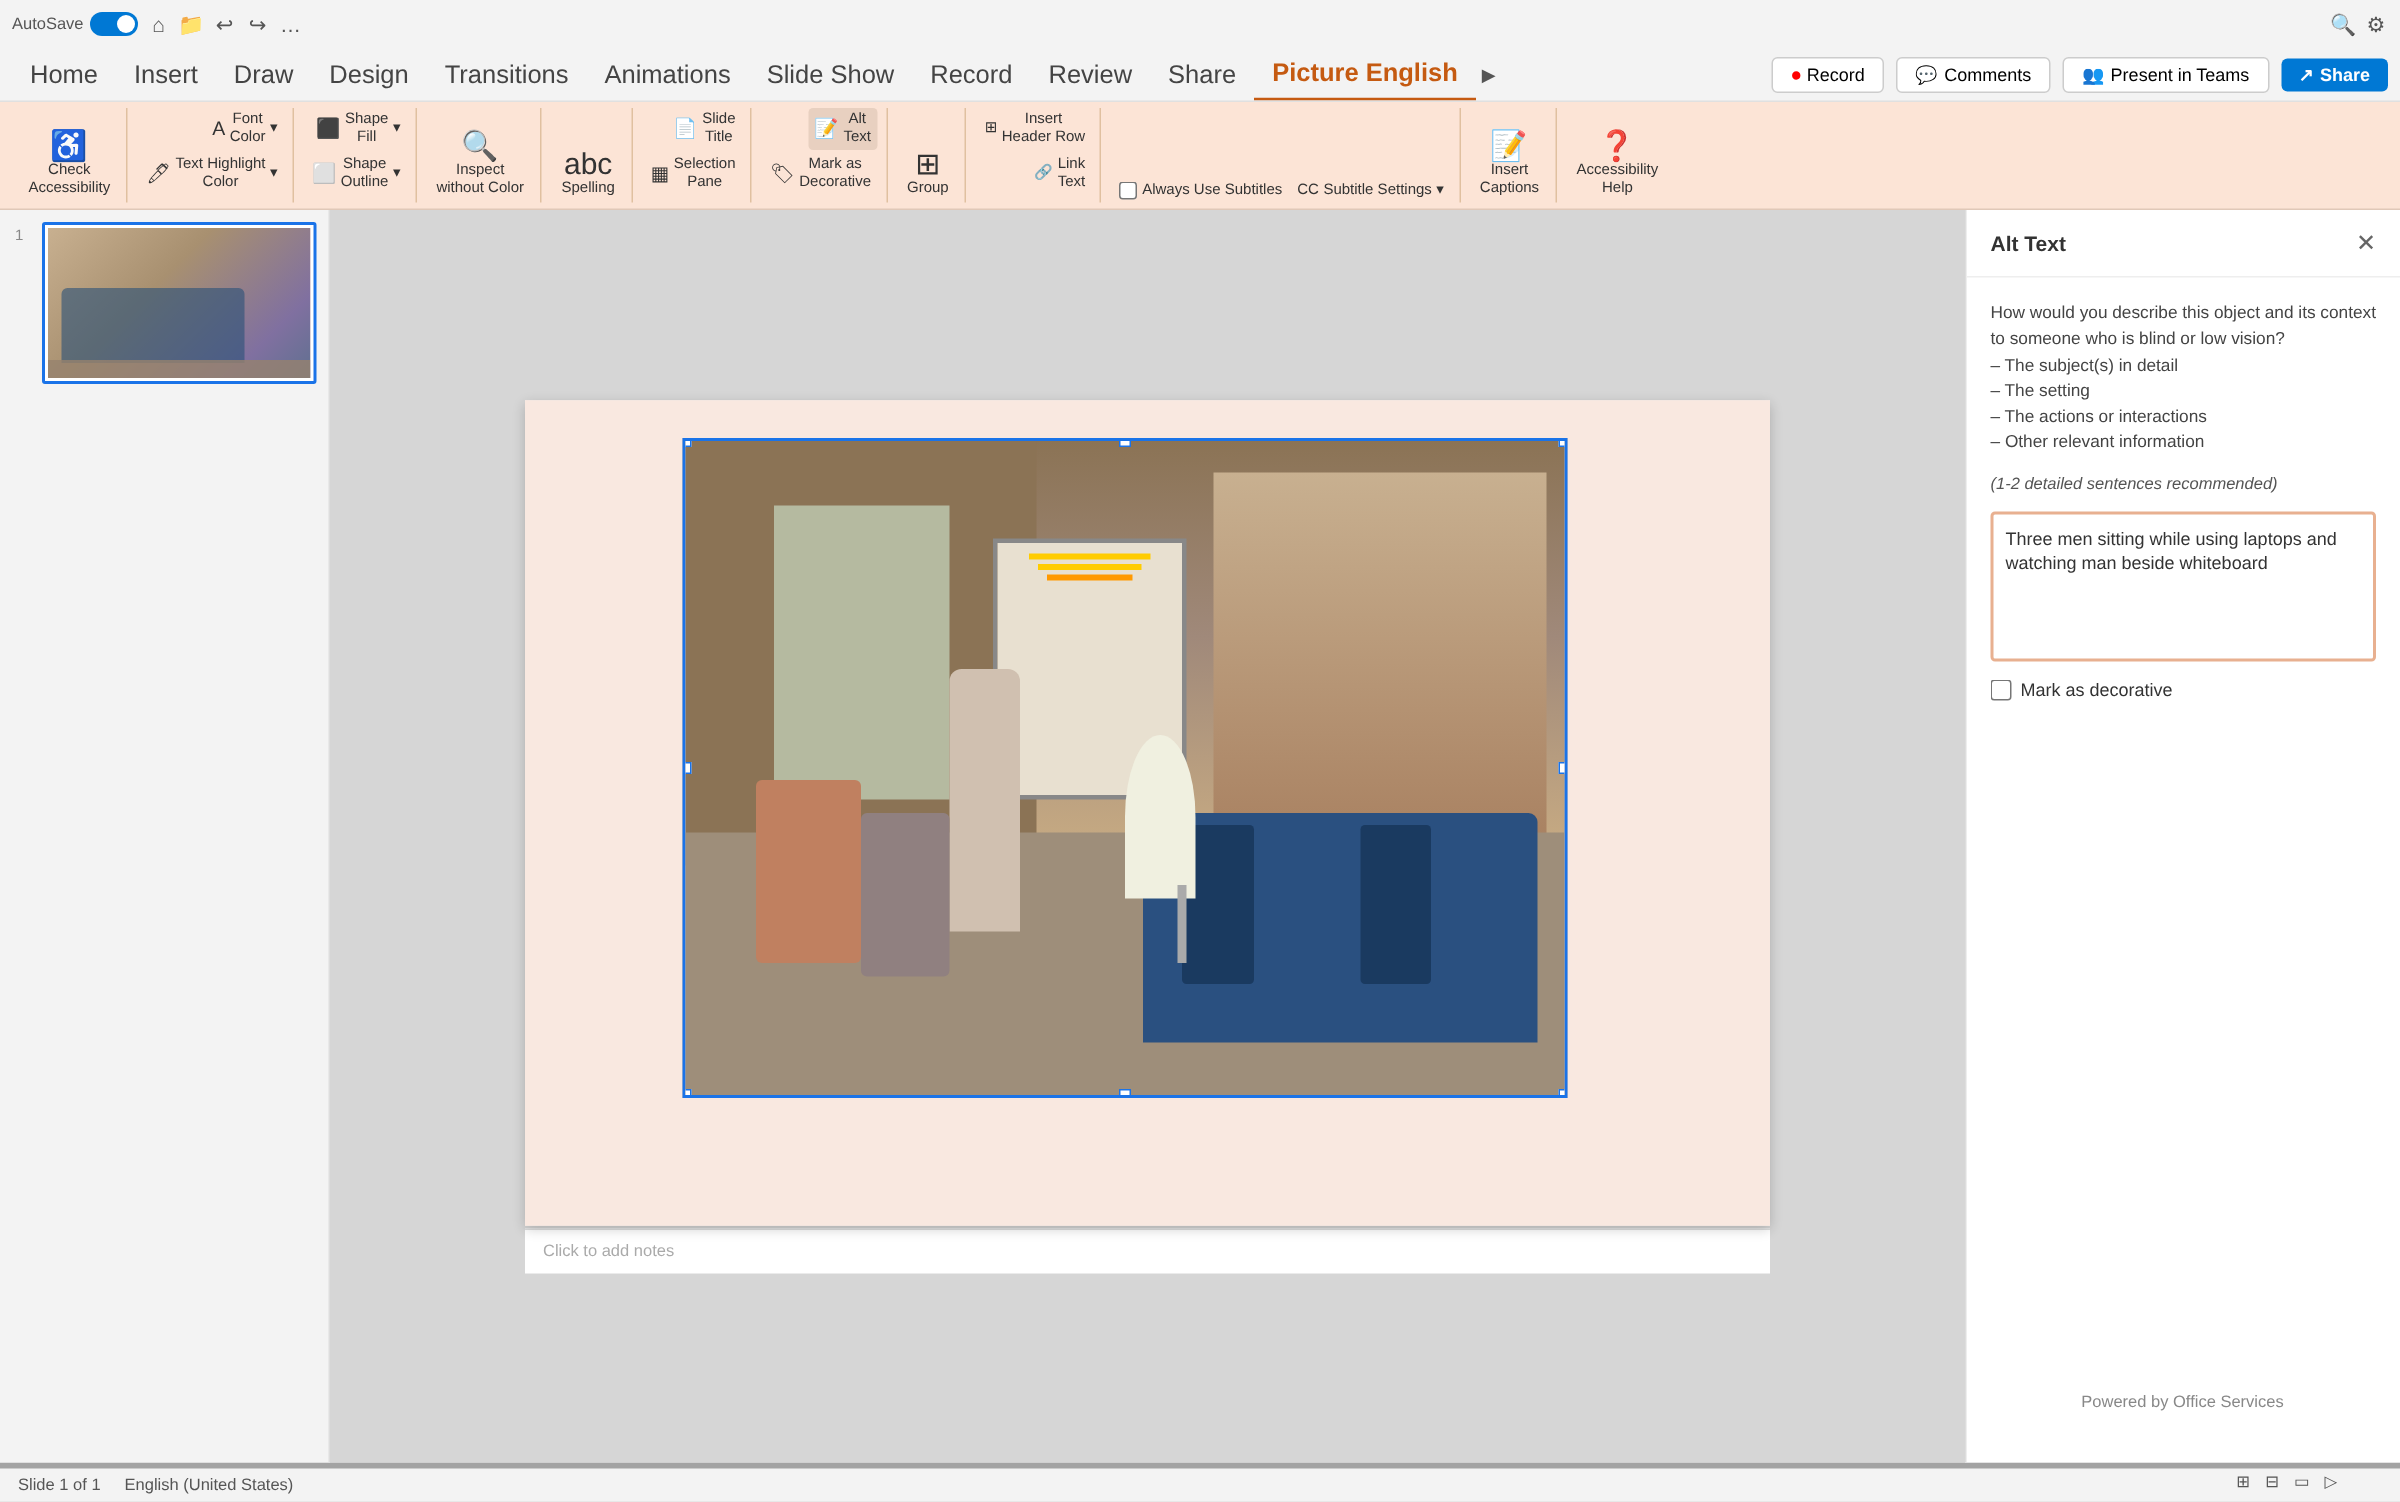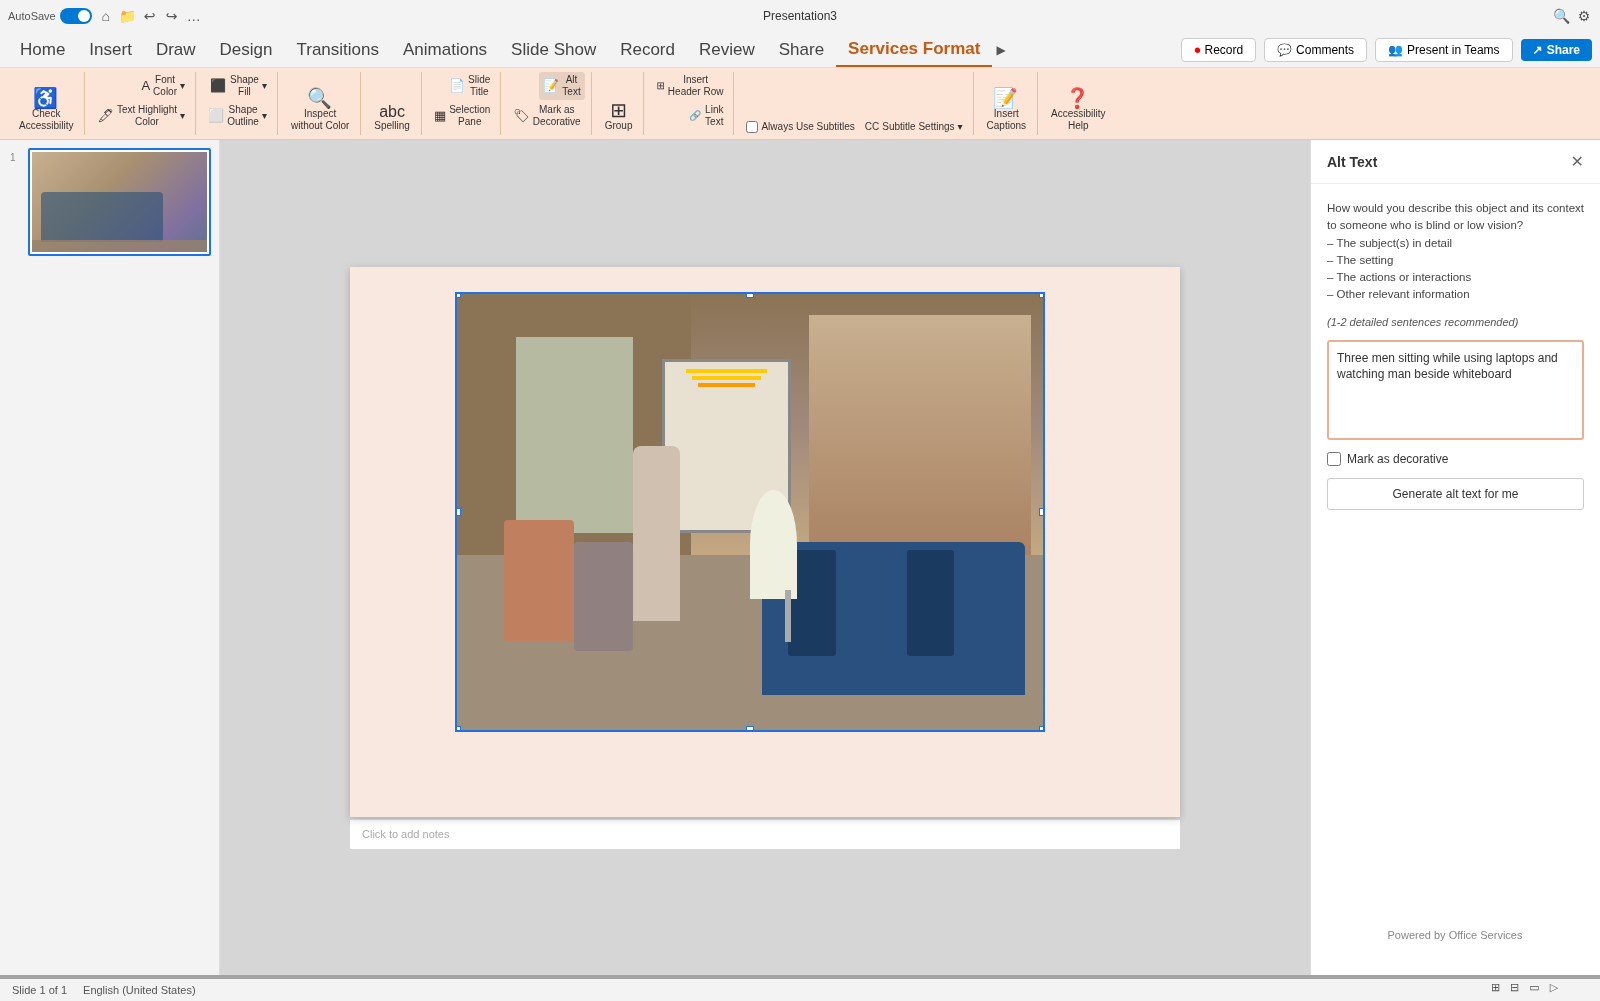--- a/index.html
+++ b/index.html
@@ -175,41 +175,38 @@
     <div class="autosave-toggle">
       <span>AutoSave</span>
       <div class="toggle-pill"></div>
     </div>
     <div class="tb-icon">⌂</div>
     <div class="tb-icon">📁</div>
     <div class="tb-icon">↩</div>
     <div class="tb-icon">↪</div>
     <div class="tb-icon">…</div>
   </div>
-  <div class="title-bar-center">
-    <span>Presentation3</span>
-  </div>
   <div class="title-bar-right">
     <div class="tb-icon">🔍</div>
     <div class="tb-icon">⚙</div>
   </div>
 </div>
 
 <div class="ribbon-tabs">
   <div class="ribbon-tab">Home</div>
   <div class="ribbon-tab">Insert</div>
   <div class="ribbon-tab">Draw</div>
   <div class="ribbon-tab">Design</div>
   <div class="ribbon-tab">Transitions</div>
   <div class="ribbon-tab">Animations</div>
   <div class="ribbon-tab">Slide Show</div>
   <div class="ribbon-tab">Record</div>
   <div class="ribbon-tab">Review</div>
   <div class="ribbon-tab">Share</div>
-  <div class="ribbon-tab active">Services Format</div>
+  <div class="ribbon-tab active">Picture English</div>
   <div style="margin-left:4px; cursor:pointer; color:#555; font-size:12px;">▶</div>
   <div class="ribbon-tabs-right">
     <button class="btn-record">
       <span style="color:red;">⏺</span>
       <span>Record</span>
     </button>
     <button class="btn-comments">
       <span>💬</span>
       <span>Comments</span>
     </button>
@@ -276,21 +273,21 @@
         <span class="icon">🔍</span>
         <span>Inspect
 without Color</span>
       </div>
     </div>
   </div>
 
   <div class="ribbon-group">
     <div class="ribbon-group-items">
       <div class="ribbon-btn">
-        <span class="icon" style="font-size:16px;">abc</span>
+        <span class="icon" style="font-size:20px;">abc</span>
         <span>Spelling</span>
       </div>
     </div>
   </div>
 
   <div class="ribbon-group">
     <div class="ribbon-group-items" style="flex-direction:column; gap:2px;">
       <div class="ribbon-btn ribbon-btn-small">
         <span style="font-size:13px;">📄</span>
         <span>Slide
@@ -464,23 +461,20 @@
         </ul>
       </div>
       <div class="atp-hint">
         <span>(1-2 detailed sentences recommended)</span>
       </div>
       <textarea class="atp-textarea" style="">Three men sitting while using laptops and watching man beside whiteboard</textarea>
       <div class="atp-checkbox-row">
         <input type="checkbox" class="atp-checkbox" style="">
         <label>Mark as decorative</label>
       </div>
-      <button class="atp-generate-btn">
-        <span>Generate alt text for me</span>
-      </button>
     </div>
     <div class="atp-powered">
       <span>Powered by Office Services</span>
     </div>
   </div>
 </div>
 
 <div class="status-bar">
   <span>Slide 1 of 1</span>
   <span>English (United States)</span>

